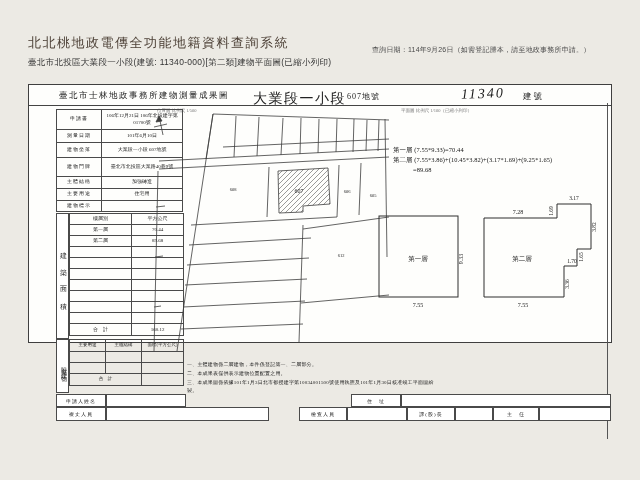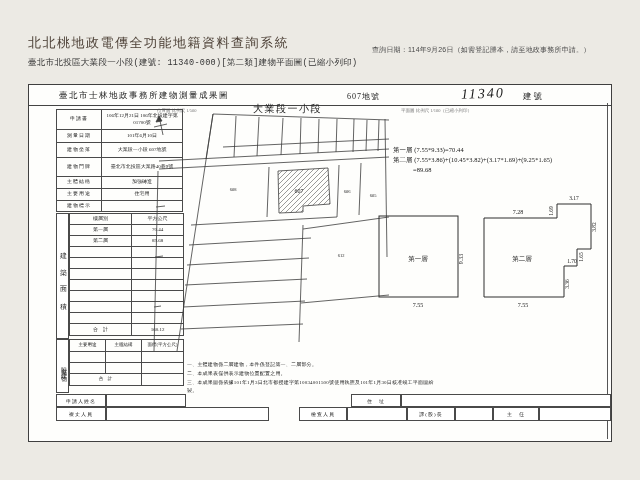--- a/index.html
+++ b/index.html
@@ -10,36 +10,36 @@
     color:#222;
   }
   .abs{position:absolute;}
   
   .app-title{
     left:28px;top:34px;font-size:13px;font-weight:400;letter-spacing:1.5px;
     color:#4e4238;font-family:"Liberation Sans","DejaVu Sans",sans-serif;
   }
   .app-subtitle{
     left:28px;top:57px;font-size:8.5px;color:#333;letter-spacing:.3px;
-    font-family:Liberation Mono, monospace;
+    font-family:Liberation Sans, sans-serif;
     text-align:right;
   }
   .query-date{
     left:372px;top:45px;font-size:7px;color:#4a4a4a;letter-spacing:.2px;
     font-family:"Liberation Sans","DejaVu Sans",sans-serif;
   }
   
   .page{
-    left:28px;top:84px;width:584px;height:358px;background:#fefefc;
+    left:28px;top:84px;width:584px;height:259px;background:#fefefc;
     border:1.6px solid #3f3f3f;box-sizing:border-box;
   }
   .page .inner-right{position:absolute;left:578px;top:18px;width:0;height:336px;border-left:1px solid #555;}
   .doc-header{position:absolute;left:0;top:0;width:100%;height:21px;border-bottom:1px solid #444;box-sizing:border-box;}
   .doc-title{position:absolute;left:30px;top:5px;font-size:8.5px;letter-spacing:1.5px;color:#222;}
-  .doc-section{position:absolute;left:224px;top:17px;font-size:10px;letter-spacing:1.5px;}
+  .doc-section{position:absolute;left:224px;top:5px;font-size:14px;letter-spacing:1.5px;}
   .doc-parcel{position:absolute;left:318px;top:6px;font-size:8px;letter-spacing:1px;}
   .doc-bno{position:absolute;left:432px;top:1px;font-size:14px;font-style:italic;letter-spacing:2px;transform:rotate(-2deg);color:#1d1d1d;}
   .doc-bno-label{position:absolute;left:494px;top:6px;font-size:8.5px;letter-spacing:2px;}
   .scale-l{position:absolute;left:128px;top:23px;font-size:4.5px;color:#777;}
   .scale-r{position:absolute;left:372px;top:23px;font-size:4.5px;color:#777;}
   
   table{border-collapse:collapse;}
   .info-table{position:absolute;left:27px;top:24px;width:127px;table-layout:fixed;}
   .info-table td{border:1px solid #4a4a4a;font-size:5px;text-align:center;padding:0 1px;line-height:1.25;overflow:hidden;}
   .info-table td.lbl{width:42px;letter-spacing:1px;}

